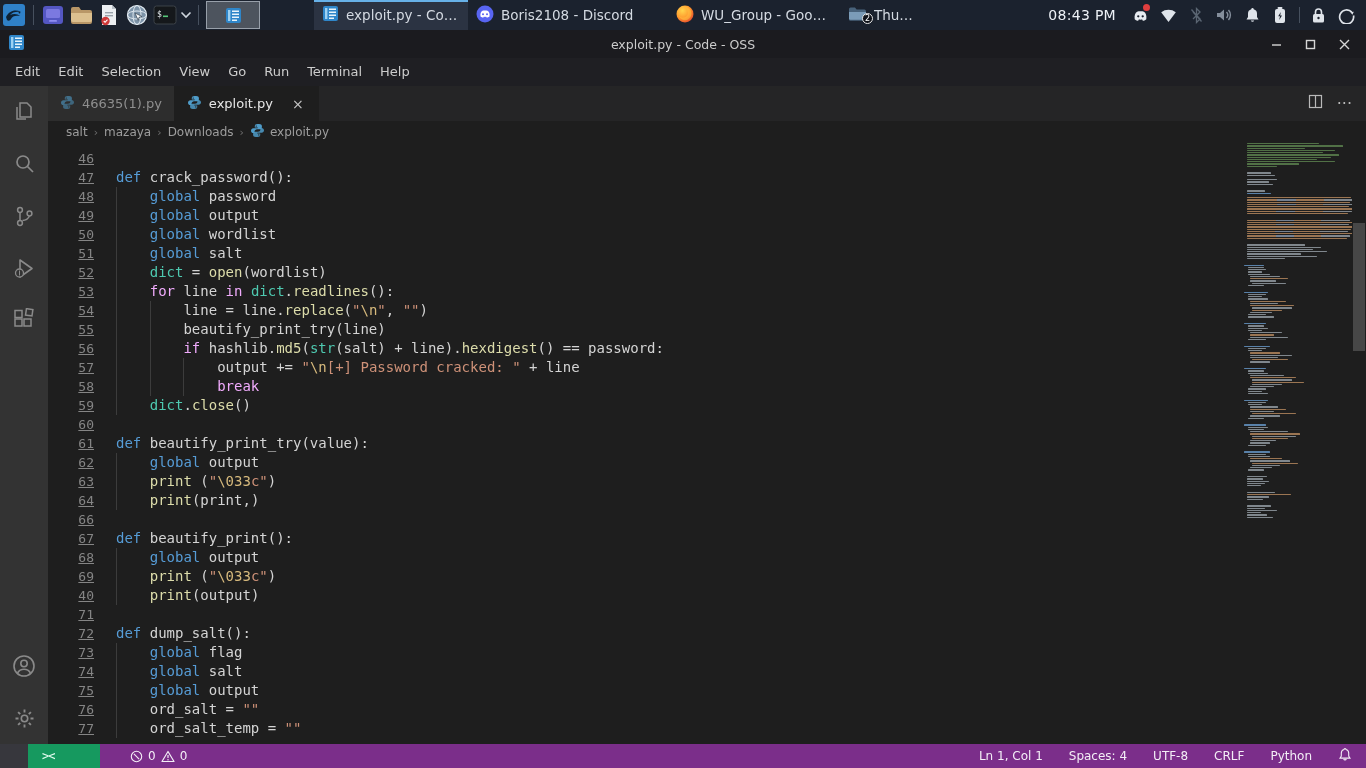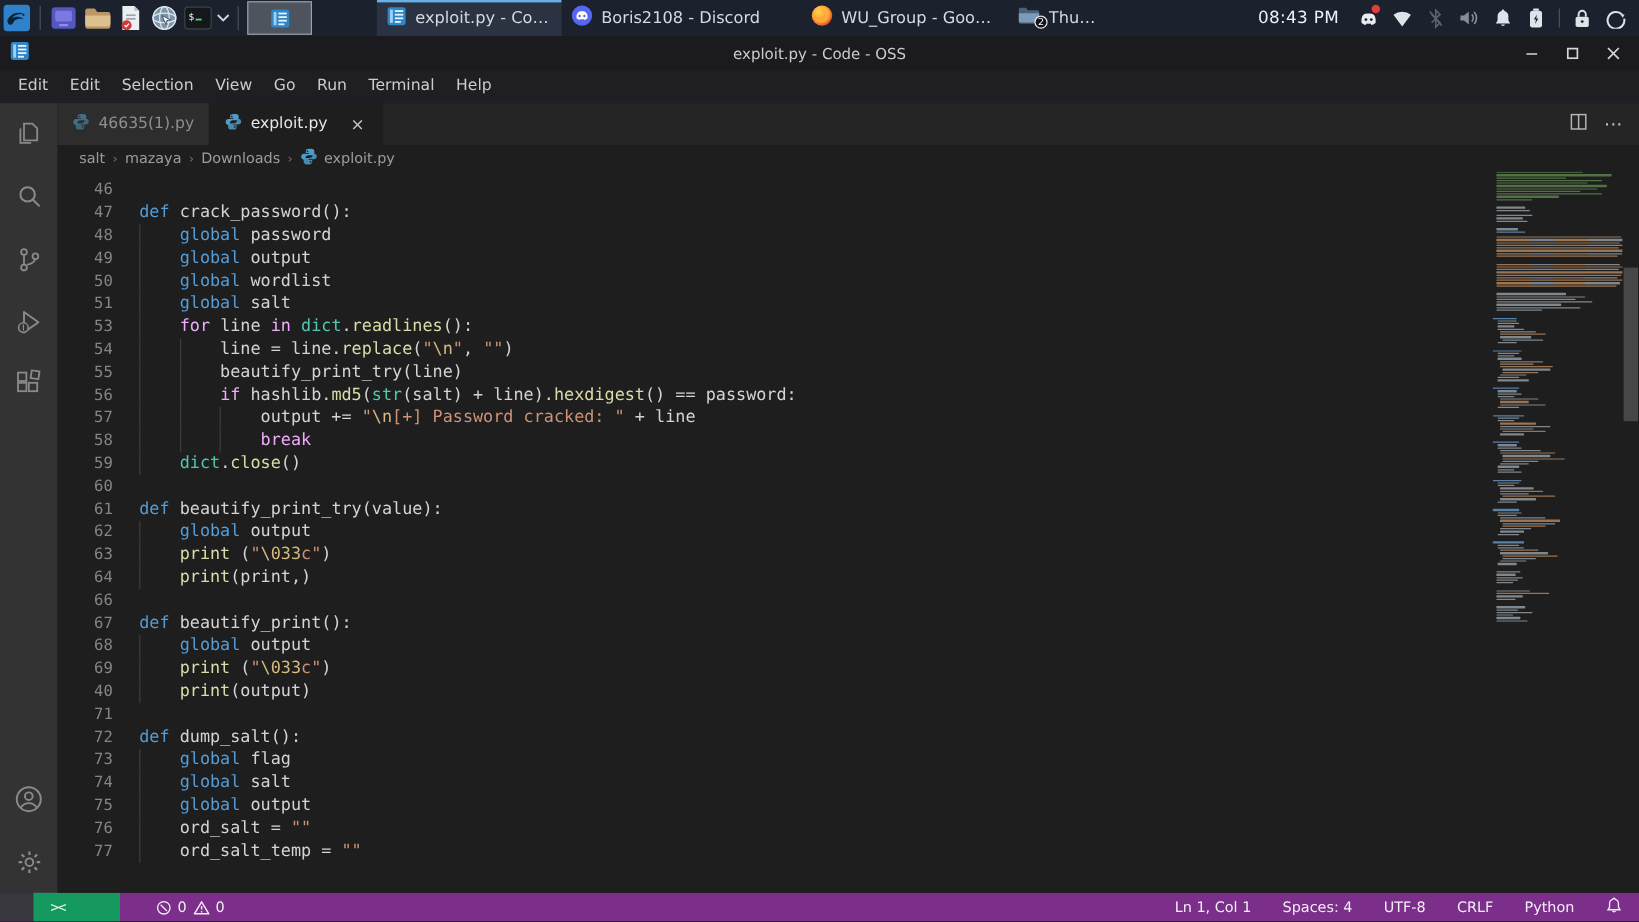--- a/index.html
+++ b/index.html
@@ -50,21 +50,21 @@
   .tab .closex{margin-left:10px;color:#c5c5c5;font-size:14px;width:16px;text-align:center;}
   .tab-actions{margin-left:auto;display:flex;align-items:center;gap:14px;padding-right:14px;color:#b9b9b9;}
 
   .breadcrumbs{height:22px;background:#1e1e1e;display:flex;align-items:center;padding-left:18px;font-size:12px;color:#9d9d9d;gap:3px;flex:0 0 auto;}
   .crumb-sep{color:#6e6e6e;font-size:11px;padding:0 3px;}
   .crumb-file{display:flex;align-items:center;gap:5px;}
 
   .editor{flex:1 1 auto;position:relative;background:#1e1e1e;min-height:0;overflow:hidden;}
   .code{position:absolute;left:0;top:0;right:126px;bottom:0;overflow:hidden;padding-top:6px;}
   .code-row{display:flex;height:19px;line-height:19px;font-family:"DejaVu Sans Mono","Liberation Mono",monospace;font-size:14px;}
-  .gutter{flex:0 0 68px;text-align:right;padding-right:22px;color:#858585;font-size:13px;}
+  .gutter{flex:0 0 68px;text-align:right;padding-right:22px;color:#858585;font-size:13px;text-decoration:underline;}
   .ctext{position:relative;white-space:pre;color:#d4d4d4;}
   .guide{position:absolute;top:0;bottom:0;width:1px;background:#3c3c3c;}
   .tok-kw{color:#569CD6;} .tok-ct{color:#f0abfc;} .tok-fn{color:#DCDCAA;}
   .tok-ty{color:#4EC9B0;} .tok-st{color:#CE9178;} .tok-esc{color:#D7BA7D;} .tok-pl{color:#d4d4d4;}
 
   .minimap{position:absolute;top:0;right:14px;width:112px;bottom:0;background:#1e1e1e;overflow:hidden;}
   .mm-bar{position:absolute;height:1.4px;border-radius:.5px;opacity:.9;}
   .mm-g{background:#577a4a;} .mm-w{background:#8b9299;} .mm-b{background:#5f8cb8;} .mm-o{background:#a97e58;}
   .mm-m{background:linear-gradient(90deg,#a97e58 0 28%,#7d8ca0 28% 46%,#a97e58 46% 72%,#8b9299 72% 100%);}
   .vscroll{position:absolute;top:0;right:0;width:14px;bottom:0;}
@@ -409,20 +409,24 @@
                 <div class="gutter">49</div>
                 <div class="ctext"><span class="guide" style="left: 0ch;"></span><span class="tok-pl">    </span><span class="tok-kw">global</span><span class="tok-pl"> output</span></div>
               </div>
               <div class="code-row">
                 <div class="gutter">50</div>
                 <div class="ctext"><span class="guide" style="left: 0ch;"></span><span class="tok-pl">    </span><span class="tok-kw">global</span><span class="tok-pl"> wordlist</span></div>
               </div>
               <div class="code-row">
                 <div class="gutter">51</div>
                 <div class="ctext"><span class="guide" style="left: 0ch;"></span><span class="tok-pl">    </span><span class="tok-kw">global</span><span class="tok-pl"> salt</span></div>
+              </div>
+              <div class="code-row">
+                <div class="gutter">52</div>
+                <div class="ctext"><span class="guide" style="left: 0ch;"></span><span class="tok-pl">    </span><span class="tok-ty">dict</span><span class="tok-pl"> = </span><span class="tok-fn">open</span><span class="tok-pl">(wordlist)</span></div>
               </div>
               <div class="code-row">
                 <div class="gutter">53</div>
                 <div class="ctext"><span class="guide" style="left: 0ch;"></span><span class="tok-pl">    </span><span class="tok-ct">for</span><span class="tok-pl"> line </span><span class="tok-ct">in</span><span class="tok-pl"> </span><span class="tok-ty">dict</span><span class="tok-pl">.</span><span class="tok-fn">readlines</span><span class="tok-pl">():</span></div>
               </div>
               <div class="code-row">
                 <div class="gutter">54</div>
                 <div class="ctext"><span class="guide" style="left: 0ch;"></span><span class="guide" style="left: 4ch;"></span><span class="tok-pl">        line = line.</span><span class="tok-fn">replace</span><span class="tok-pl">(</span><span class="tok-st">"</span><span class="tok-esc">\n</span><span class="tok-st">"</span><span class="tok-pl">, </span><span class="tok-st">""</span><span class="tok-pl">)</span></div>
               </div>
               <div class="code-row">

